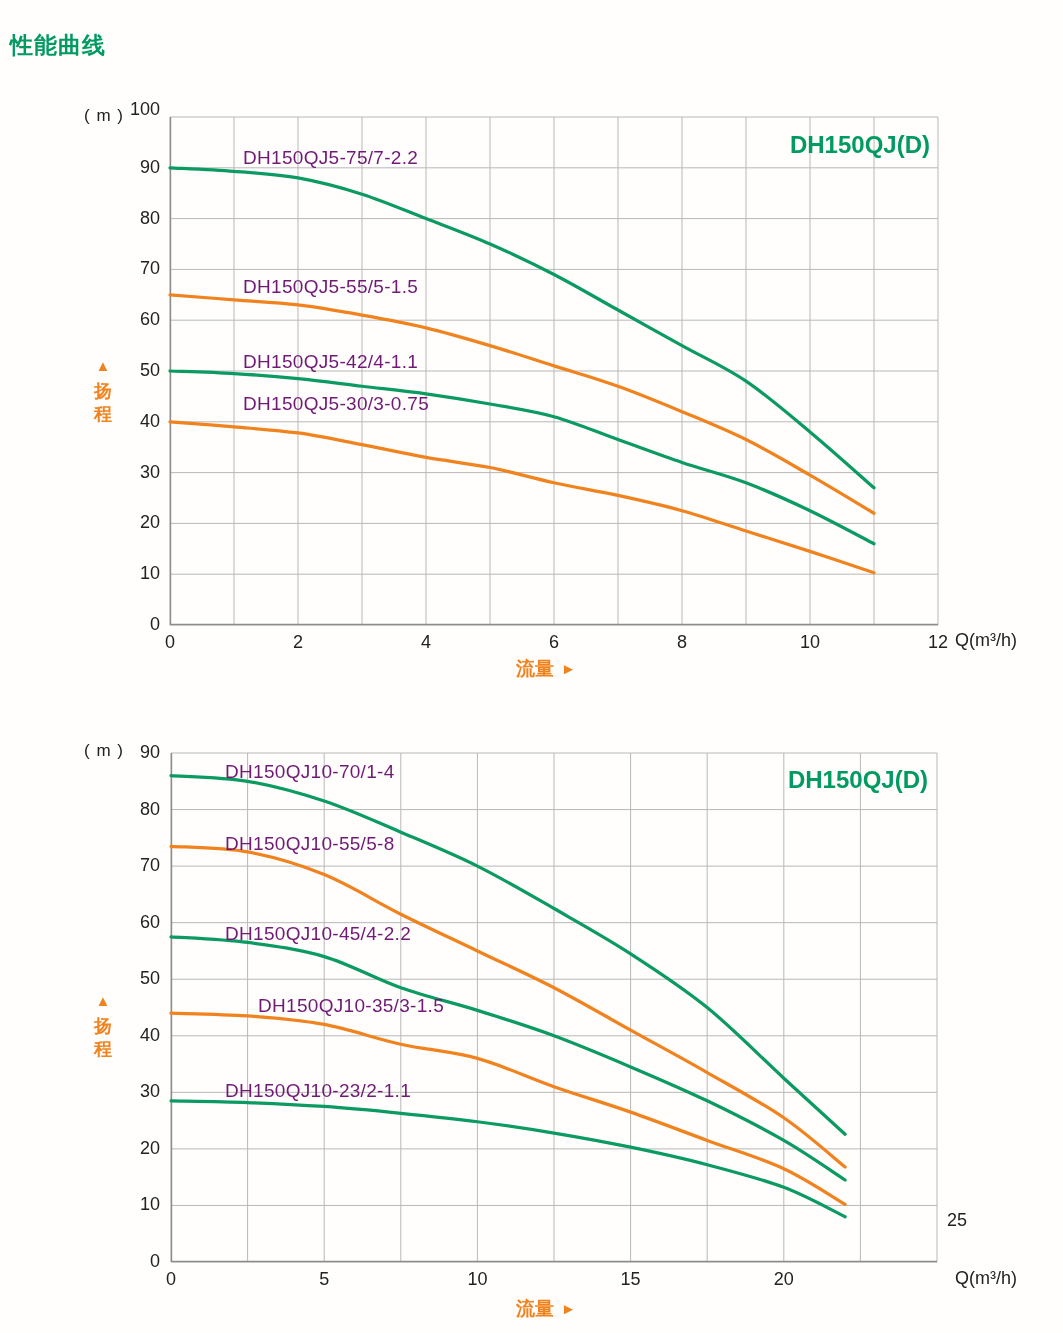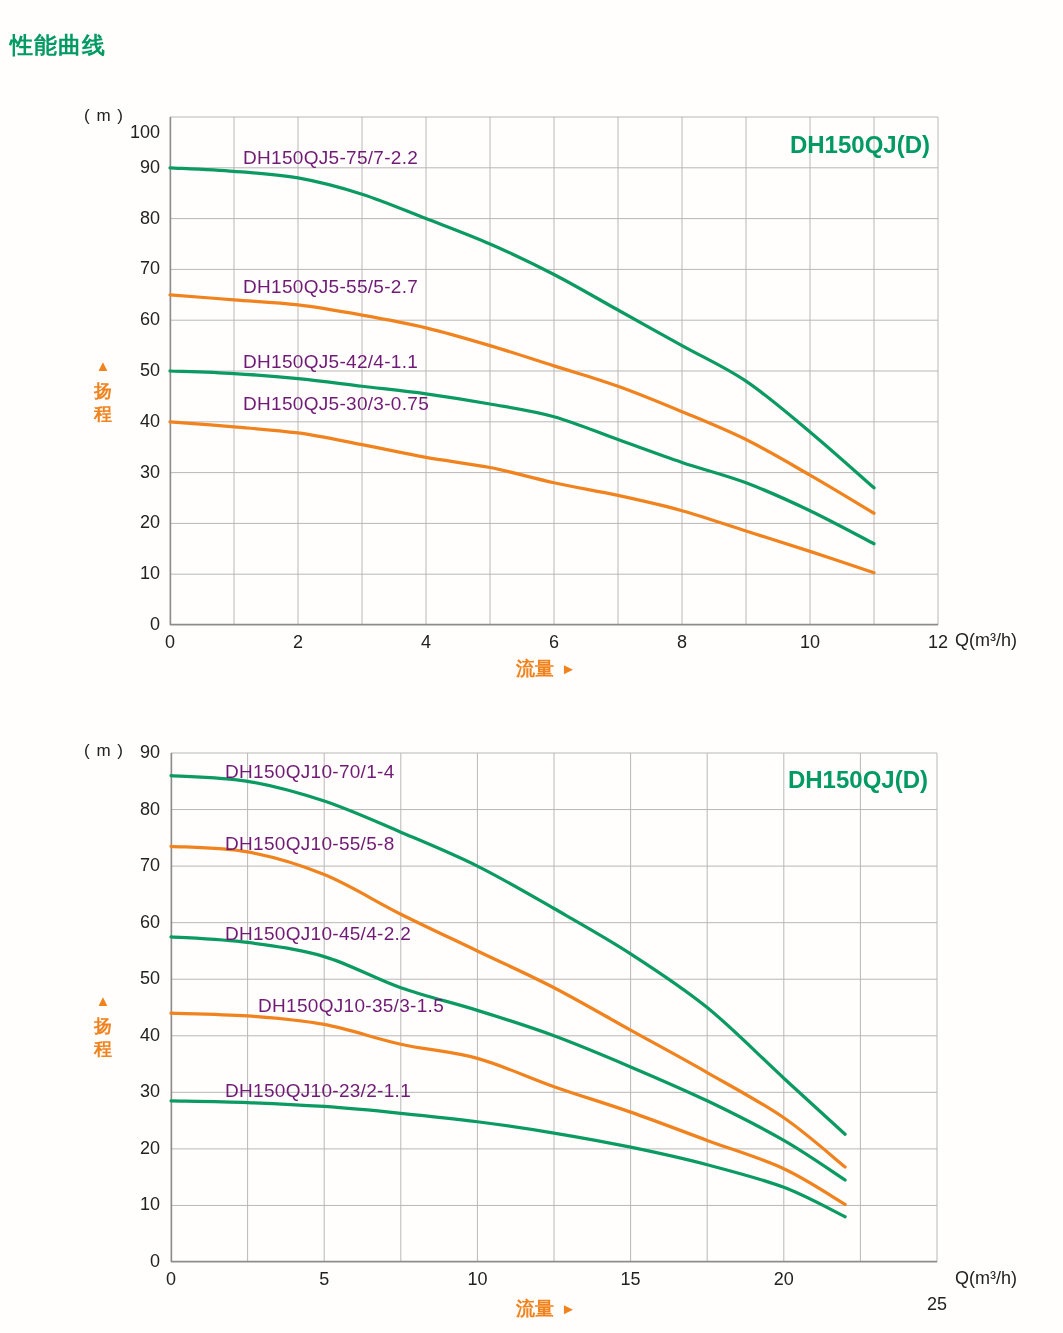--- a/index.html
+++ b/index.html
@@ -87,30 +87,30 @@
         <div class="tick ytick" style="left: 108px; width: 52px; top: 614px;">0</div>
         <div class="tick ytick" style="left: 108px; width: 52px; top: 563.2px;">10</div>
         <div class="tick ytick" style="left: 108px; width: 52px; top: 512.4px;">20</div>
         <div class="tick ytick" style="left: 108px; width: 52px; top: 461.6px;">30</div>
         <div class="tick ytick" style="left: 108px; width: 52px; top: 410.8px;">40</div>
         <div class="tick ytick" style="left: 108px; width: 52px; top: 360px;">50</div>
         <div class="tick ytick" style="left: 108px; width: 52px; top: 309.2px;">60</div>
         <div class="tick ytick" style="left: 108px; width: 52px; top: 258.4px;">70</div>
         <div class="tick ytick" style="left: 108px; width: 52px; top: 207.6px;">80</div>
         <div class="tick ytick" style="left: 108px; width: 52px; top: 156.8px;">90</div>
-        <div class="tick ytick" style="left: 108px; width: 52px; top: 122px;">100</div>
+        <div class="tick ytick" style="left: 108px; width: 52px; top: 99px;">100</div>
         <div class="tick xtick" style="left: 140px; top: 632px;">0</div>
         <div class="tick xtick" style="left: 268px; top: 632px;">2</div>
         <div class="tick xtick" style="left: 396px; top: 632px;">4</div>
         <div class="tick xtick" style="left: 524px; top: 632px;">6</div>
         <div class="tick xtick" style="left: 652px; top: 632px;">8</div>
         <div class="tick xtick" style="left: 780px; top: 632px;">10</div>
         <div class="tick xtick" style="left: 908px; top: 632px;">12</div>
         <div class="curve-label" style="left: 243px; top: 147px;">DH150QJ5-75/7-2.2</div>
-        <div class="curve-label" style="left: 243px; top: 276px;">DH150QJ5-55/5-2.7</div>
+        <div class="curve-label" style="left: 243px; top: 276px;">DH150QJ5-55/5-1.5</div>
         <div class="curve-label" style="left: 243px; top: 351px;">DH150QJ5-42/4-1.1</div>
         <div class="curve-label" style="left: 243px; top: 393px;">DH150QJ5-30/3-0.75</div>
       </div>
   </section>
 
   <section class="c1">
     <svg class="plot" id="plot-1" width="766" height="509" viewBox="0 0 766 509" style="left: 171px; top: 753px;">
         <line x1="0" y1="0" x2="0" y2="509" stroke="#b8b8b8" stroke-width="1"></line>
         <line x1="76.60000000000001" y1="0" x2="76.60000000000001" y2="509" stroke="#b8b8b8" stroke-width="1"></line>
         <line x1="153.20000000000002" y1="0" x2="153.20000000000002" y2="509" stroke="#b8b8b8" stroke-width="1"></line>
@@ -159,21 +159,21 @@
         <div class="tick ytick" style="left: 108px; width: 52px; top: 968.222px;">50</div>
         <div class="tick ytick" style="left: 108px; width: 52px; top: 911.667px;">60</div>
         <div class="tick ytick" style="left: 108px; width: 52px; top: 855.111px;">70</div>
         <div class="tick ytick" style="left: 108px; width: 52px; top: 798.556px;">80</div>
         <div class="tick ytick" style="left: 108px; width: 52px; top: 742px;">90</div>
         <div class="tick xtick" style="left: 141px; top: 1269px;">0</div>
         <div class="tick xtick" style="left: 294.2px; top: 1269px;">5</div>
         <div class="tick xtick" style="left: 447.4px; top: 1269px;">10</div>
         <div class="tick xtick" style="left: 600.6px; top: 1269px;">15</div>
         <div class="tick xtick" style="left: 753.8px; top: 1269px;">20</div>
-        <div class="tick xtick" style="left: 907px; top: 1294px;">25</div>
+        <div class="tick xtick" style="left: 907px; top: 1210px; text-align: right;">25</div>
         <div class="curve-label" style="left: 225px; top: 761px;">DH150QJ10-70/1-4</div>
         <div class="curve-label" style="left: 225px; top: 833px;">DH150QJ10-55/5-8</div>
         <div class="curve-label" style="left: 225px; top: 923px;">DH150QJ10-45/4-2.2</div>
         <div class="curve-label" style="left: 225px; top: 995px; margin-left: 33px;">DH150QJ10-35/3-1.5</div>
         <div class="curve-label" style="left: 225px; top: 1080px;">DH150QJ10-23/2-1.1</div>
       </div>
   </section>
 
 </div>
 

